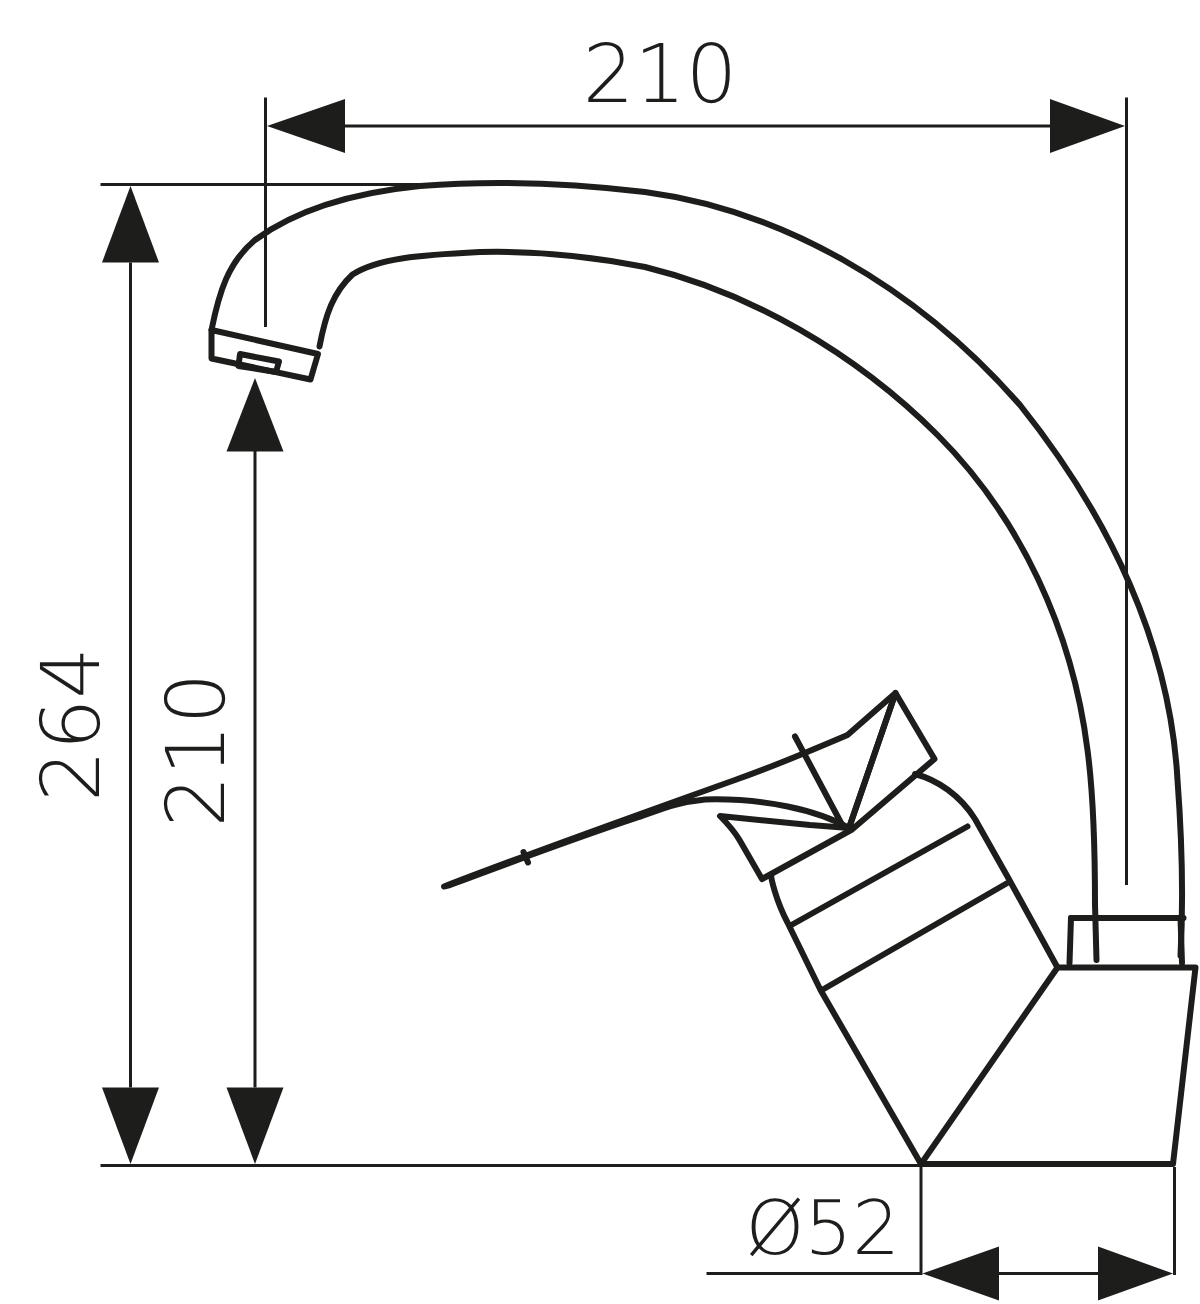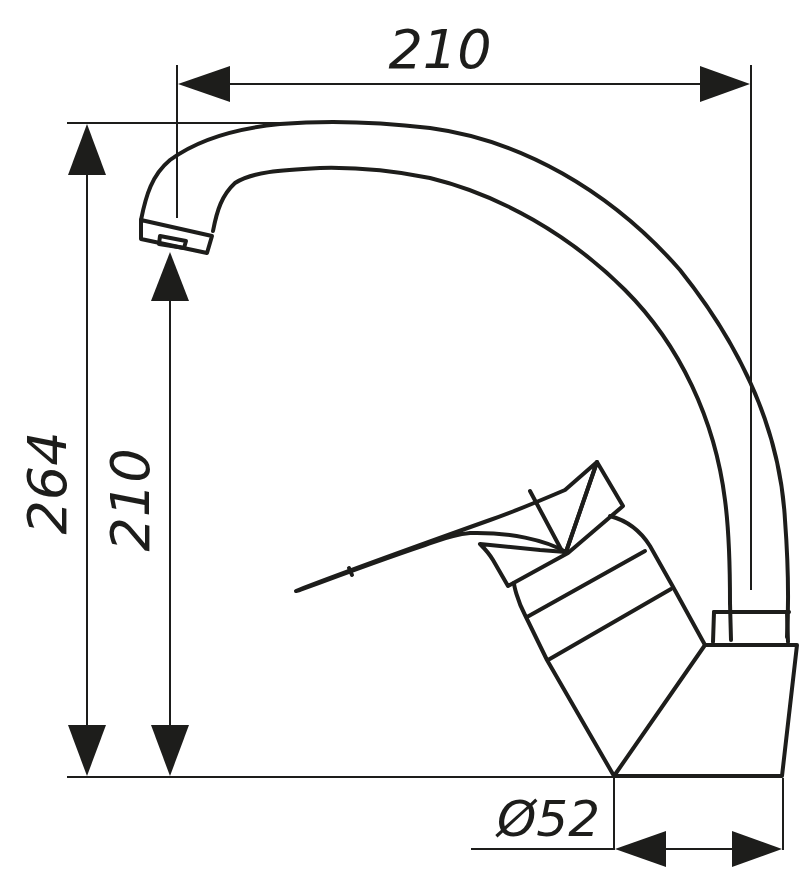--- a/index.html
+++ b/index.html
@@ -1,17 +1,17 @@
 <!DOCTYPE html>
 <html><head>
 <meta charset="utf-8">
 <style>
   html, body { margin: 0; padding: 0; background: #ffffff; }
   body { width: 800px; height: 869px; overflow: hidden; }
-  #canvas { position: relative; width: 800px; height: 869px; font-style: italic; }
+  #canvas { position: relative; width: 800px; height: 869px; }
   svg { position: absolute; left: 0; top: 0; }
   .dimtext { font-family: "DejaVu Sans", sans-serif; font-weight: 300; fill: #1d1d1b; }
   .obj { fill: none; stroke: #1d1d1b; stroke-width: 4; stroke-linejoin: round; stroke-linecap: round; }
   .dim { fill: none; stroke: #1d1d1b; stroke-width: 2; }
   .arrow { fill: #1d1d1b; stroke: none; }
 </style>
 </head>
 <body>
 
 <div id="canvas">

